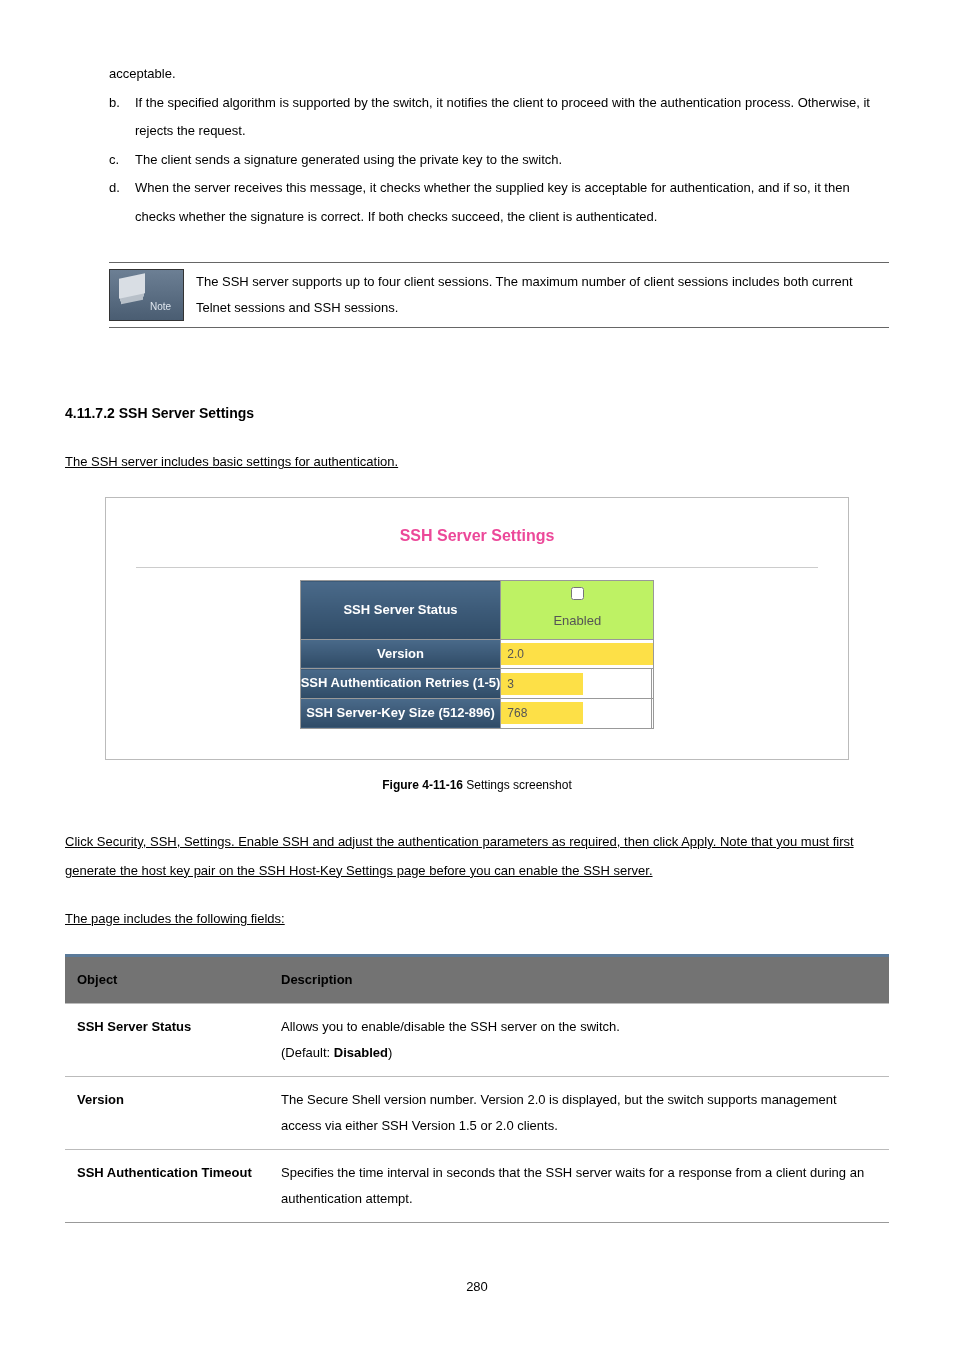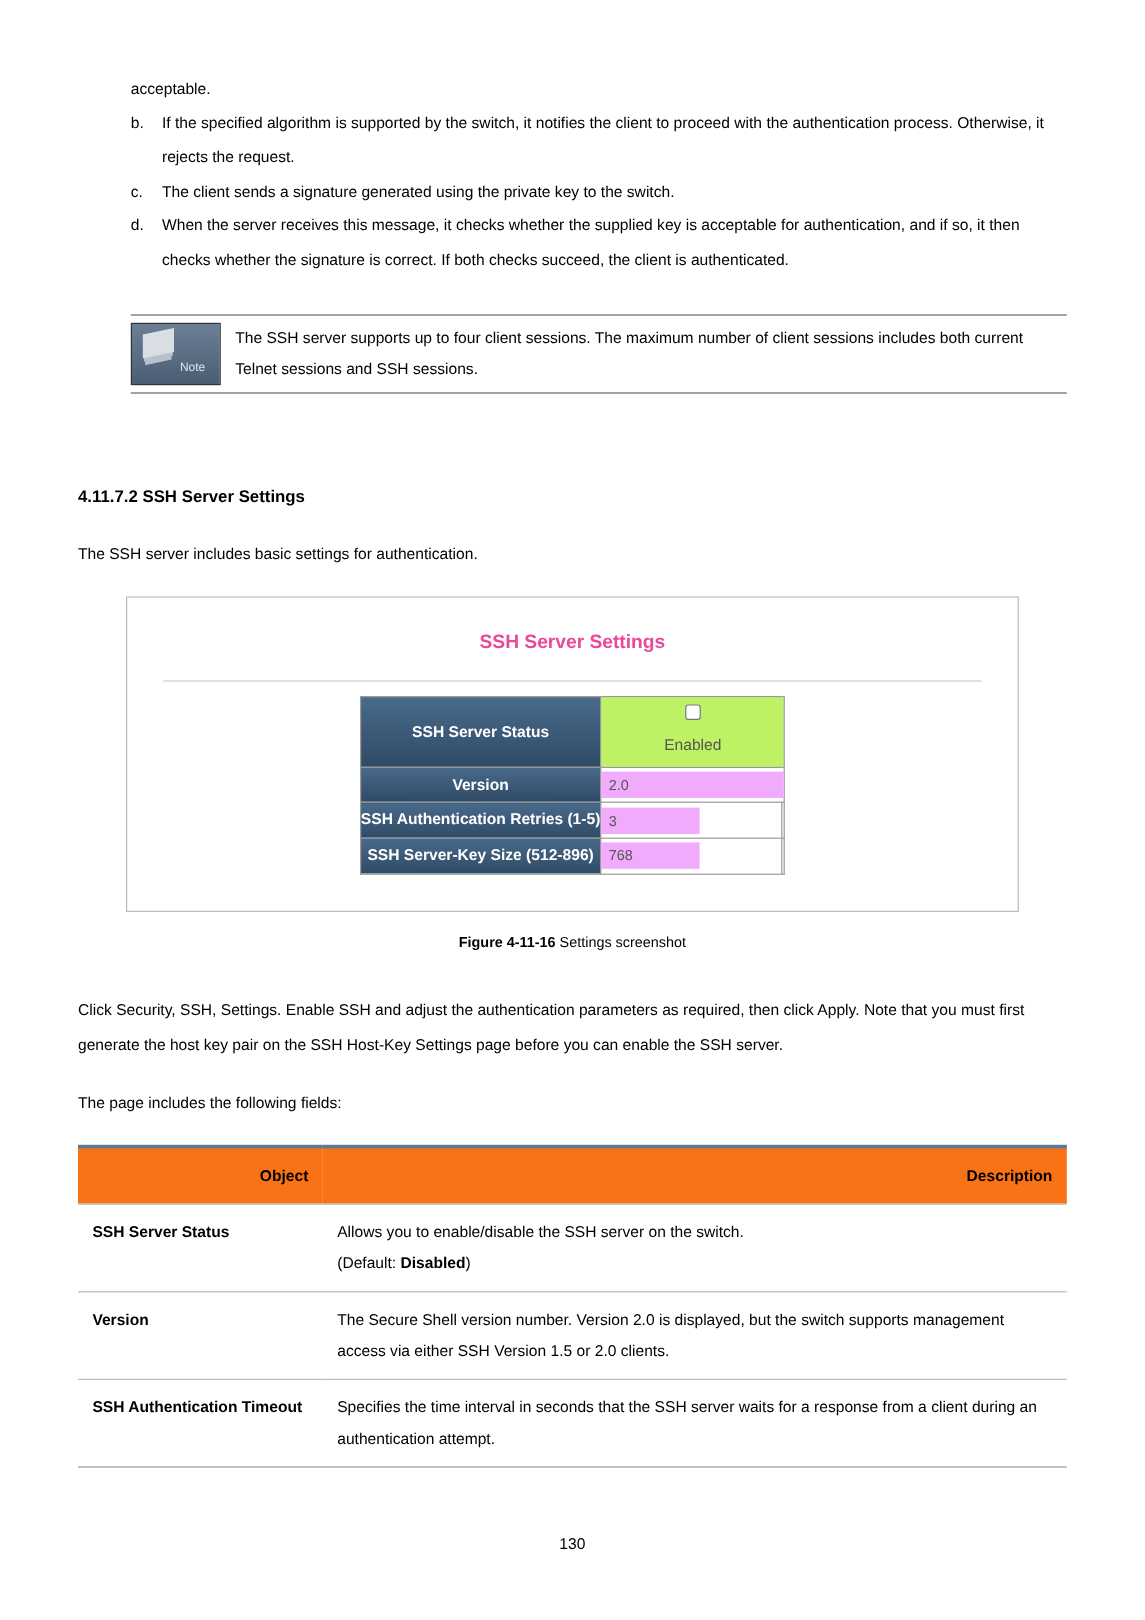--- a/index.html
+++ b/index.html
@@ -37,21 +37,21 @@
   .note-icon::before{
     content:""; position:absolute; top:6px; left:9px; width:26px; height:20px;
     background:#d9dee4; transform: skewY(-12deg);
     box-shadow: 0 4px 0 -1px #b8c0c9, 0 8px 0 -2px #b8c0c9;
   }
   .note-text { line-height: 2; }
   h3.section {
     font-size: 14px; font-weight: bold;
     margin: 70px 0 10px 0;
   }
-  .para { margin: 20px 0; }
+  .para { margin: 20px 0; text-decoration: underline; }
   .figure-box {
     border: 1px solid #bbb;
     margin: 0 40px;
     padding: 20px 30px 30px 30px;
     text-align: center;
   }
   .figure-title {
     color: #ec4899;
     font-weight: bold;
     font-size: 16px;
@@ -71,21 +71,21 @@
     text-align: center;
     padding: 5px 12px;
     white-space: nowrap;
   }
   .val-input {
     font-family: Verdana, Arial, sans-serif;
     font-size: 12px;
     border: none;
     padding: 4px 6px;
     width: 70px;
-    background: #f0abfc;
+    background: #fde047;
     color: #555;
   }
   .val-cell { display:flex; align-items:center; background:#fff; }
   .chk-cell { display:flex; align-items:center; padding:3px 6px; gap:4px; color:#555; background:#bef264;flex-direction:column; }
   .unit { padding: 0 8px; color:#555; border-left:1px solid #ccc; }
   .caption { text-align:center; font-size: 12px; margin: 12px 0 30px 0; }
   .fields-table {
     width: 100%;
     border-collapse: collapse;
     margin: 16px 0;
@@ -93,21 +93,21 @@
     border-bottom: 1px solid #999;
   }
   .fields-table th, .fields-table td {
     text-align: left;
     font-size: 13px;
     padding: 10px 12px;
     border-bottom: 1px solid #bbb;
     vertical-align: top;
     line-height: 2;
   }
-  .fields-table th { background: #f97316; font-weight: bold; text-align: right; }
+  .fields-table th { background: #737373; font-weight: bold; }
   .obj-col { width: 180px; font-weight: bold; }
   .page-num { text-align:center; margin-top: 50px; font-size: 13px; }
 </style>
 </head>
 <body>
 
 <div class="list-indent">acceptable.</div>
 
 <div class="list-row list-indent">
   <div class="list-marker">b.</div>
@@ -204,13 +204,13 @@
     <td class="obj-col">Version</td>
     <td>The Secure Shell version number. Version 2.0 is displayed, but the switch supports management access via either SSH Version 1.5 or 2.0 clients.</td>
   </tr>
   <tr style="border-bottom:none">
     <td class="obj-col" style="border-bottom:none">SSH Authentication Timeout</td>
     <td style="border-bottom:none">Specifies the time interval in seconds that the SSH server waits for a response from a client during an authentication attempt.</td>
   </tr>
 </tbody>
   </table>
 
-<div class="page-num">130</div>
+<div class="page-num">280</div>
 
 </body></html>

